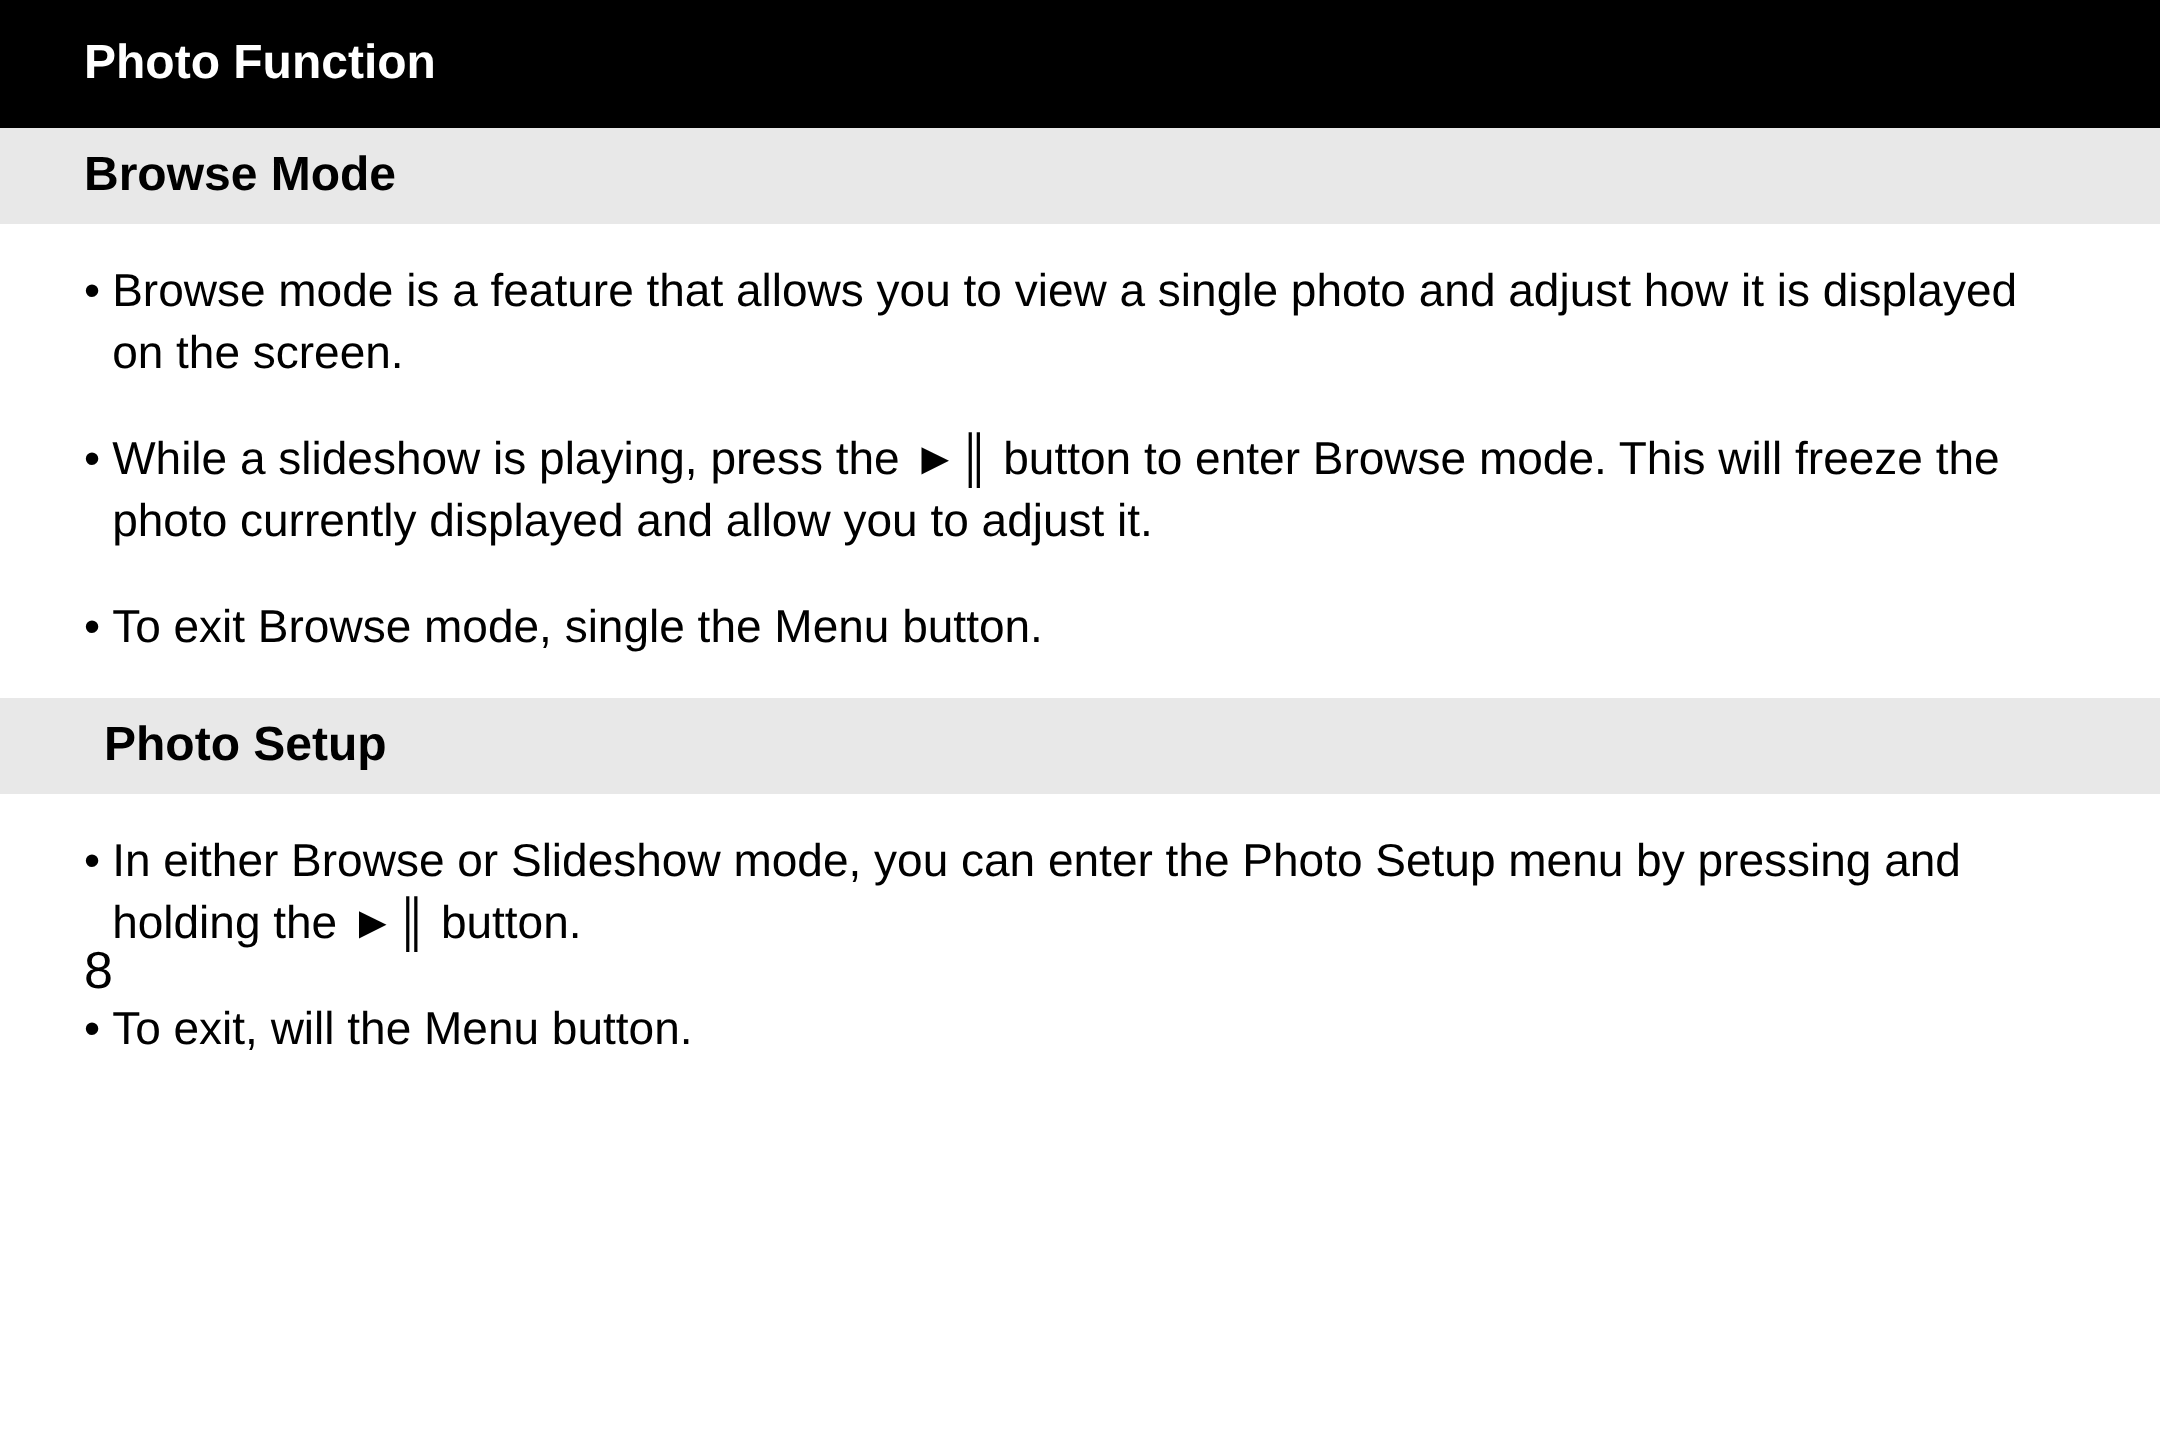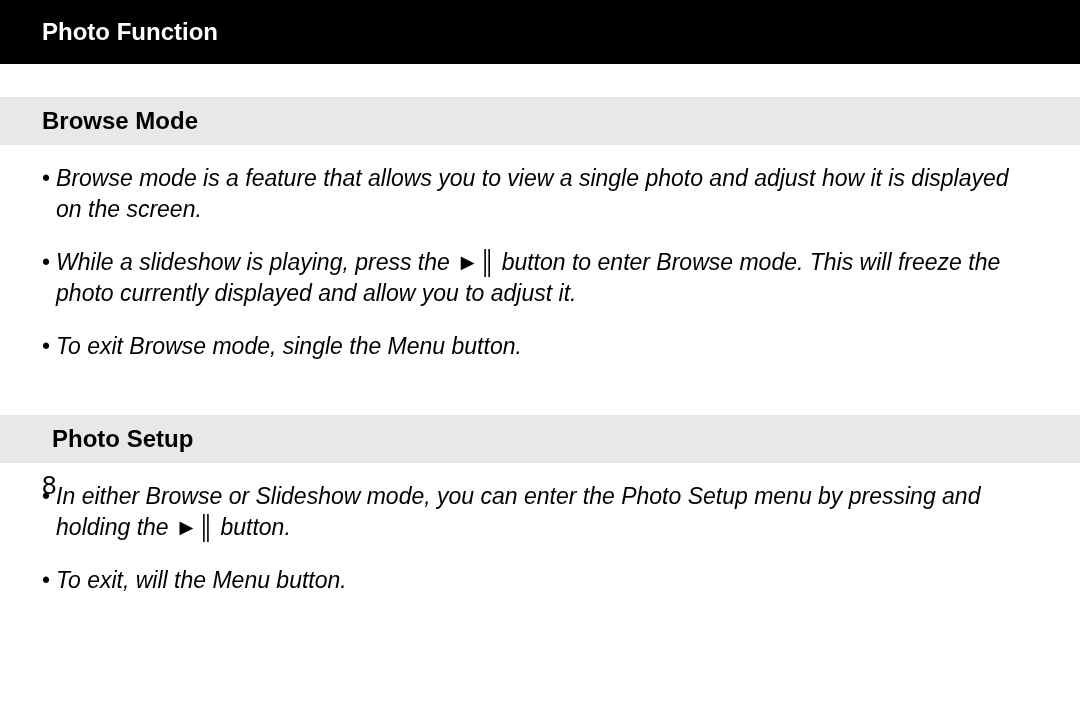--- a/index.html
+++ b/index.html
@@ -20,21 +20,20 @@
       font-weight: bold;
       font-size: 24px;
       padding: 18px 0 18px 42px;
     }
     .section-bar {
       background: #e8e8e8;
       color: #000000;
       font-weight: bold;
       font-size: 24px;
       padding: 10px 0 10px 42px;
-      margin-top: 33px;
     }
     .section-bar.second {
       padding-left: 52px;
     }
     .content {
       padding: 18px 42px 20px 42px;
     }
     .bullet-row {
       display: flex;
       align-items: flex-start;
@@ -45,21 +44,20 @@
     }
     .bullet-row:last-child {
       margin-bottom: 0;
     }
     .bullet-dot {
       flex: 0 0 auto;
       margin-right: 6px;
     }
     .bullet-text {
       flex: 1 1 auto;
-      font-style: italic;
     }
     .page-number {
       position: absolute;
       left: 42px;
       bottom: 28px;
       font-size: 26px;
       color: #000000;
     }
     .page-wrap {
       position: relative;

